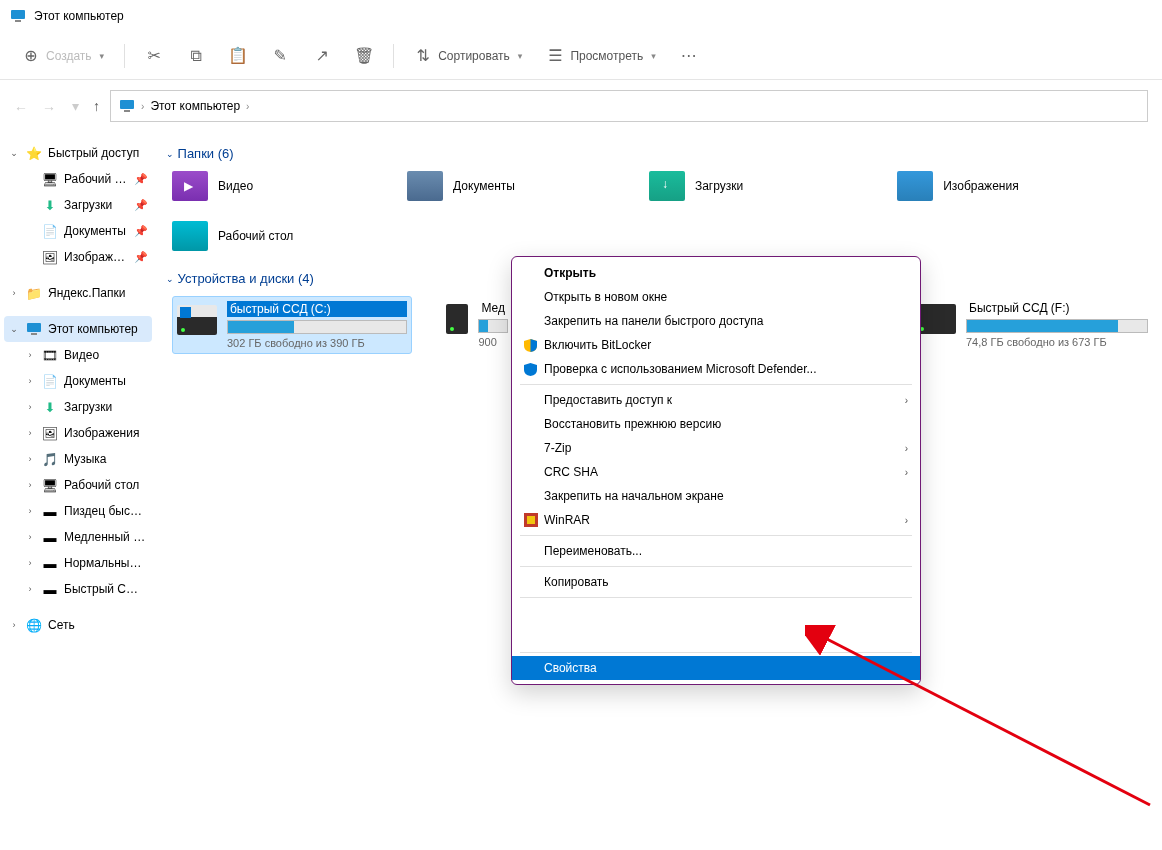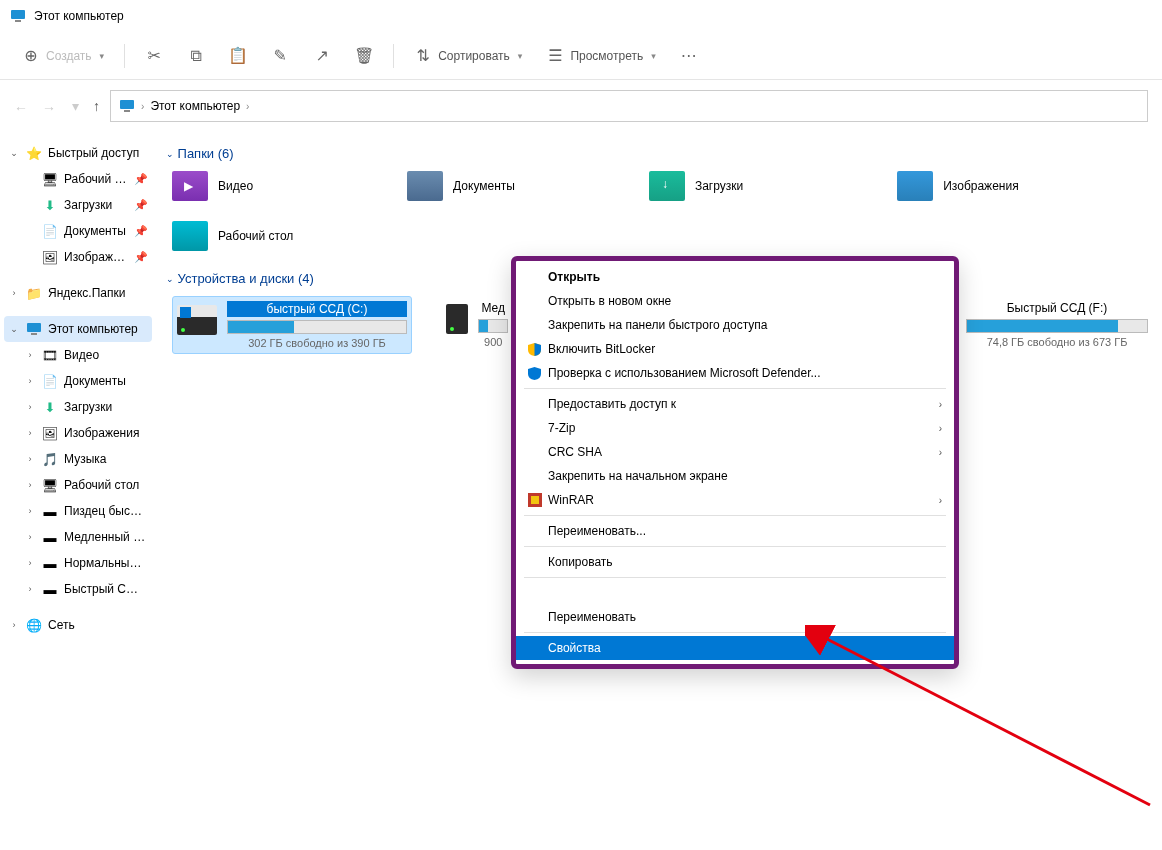--- a/index.html
+++ b/index.html
@@ -38,35 +38,35 @@
 
 .content { flex: 1; padding: 8px 10px; }
 .section-header { display: flex; align-items: center; gap: 4px; color: #003e92; font-size: 13px; margin: 6px 0 10px; cursor: pointer; }
 .section-caret { font-size: 9px; }
 
 .folders-grid { display: flex; gap: 54px; margin-left: 6px; margin-bottom: 20px; }
 .folder-item { display: flex; align-items: center; gap: 10px; }
 .folder-icon { width: 36px; height: 30px; border-radius: 2px; }
 .folder-label { font-size: 12px; color: #000; }
 
-.drives-row { display: flex; gap: 30px; margin-left: 6px; text-align: center; }
+.drives-row { display: flex; gap: 30px; margin-left: 6px; }
 .drive-item { display: flex; align-items: flex-start; gap: 10px; width: 240px; padding: 4px; border-radius: 3px; }
 .drive-item.selected { background: #cce8ff; border: 1px solid #99d1ff; }
 .drive-icon { width: 40px; height: 30px; background: #2a2a2a; border-radius: 2px; position: relative; margin-top: 4px; }
 .drive-icon.win { background: linear-gradient(#e8e8e8 40%, #2a2a2a 40%); }
 .drive-icon .led { position: absolute; bottom: 3px; left: 4px; width: 4px; height: 4px; background: #4f4; border-radius: 50%; }
 .drive-icon .winlogo { position: absolute; top: 2px; left: 3px; width: 11px; height: 11px; background: #0078d4; }
 .drive-info { flex: 1; }
 .drive-name { font-size: 12px; padding: 1px 3px; }
 .drive-name.sel { background: #0078d4; color: #fff; }
 .drive-bar { height: 14px; background: #e8e8e8; border: 1px solid #bbb; margin: 3px 0; position: relative; }
 .drive-fill { height: 100%; background: #26a0da; }
 .drive-sub { font-size: 11px; color: #666; }
 
-.context-menu { position: absolute; top: 256px; left: 511px; width: 448px; background: #fff; border: 5px solid #701a75; border-radius: 6px; box-shadow: 0 8px 24px rgba(0,0,0,0.18); padding: 4px 0; z-index: 100; }
+.context-menu { position: absolute; top: 256px; left: 511px; width: 410px; background: #fff; border: 1px solid #701a75; border-radius: 6px; box-shadow: 0 8px 24px rgba(0,0,0,0.18); padding: 4px 0; z-index: 100; }
 .ctx-item { display: flex; align-items: center; padding: 4px 12px 4px 12px; cursor: pointer; min-height: 23px; }
 .ctx-item.selected { background: #0078d4; color: #fff; }
 .ctx-icon { width: 20px; height: 16px; display: flex; align-items: center; }
 .ctx-label { flex: 1; font-size: 12px; }
 .ctx-arrow { font-size: 10px; color: #555; }
 .ctx-sep { height: 1px; background: #e0e0e0; margin: 3px 8px; }
 
 .shield { width: 13px; height: 13px; }
 
 .annot-arrow { position: absolute; z-index: 200; pointer-events: none; }
@@ -369,20 +369,24 @@
       <span class="ctx-label">Проверка с использованием Microsoft Defender...</span>
     </div>
   <div class="ctx-sep"></div>
   <div class="ctx-item">
       <span class="ctx-icon"></span>
       <span class="ctx-label">Предоставить доступ к</span>
       <span class="ctx-arrow">›</span>
     </div>
   <div class="ctx-item">
       <span class="ctx-icon"></span>
+      <span class="ctx-label">Восстановить прежнюю версию</span>
+    </div>
+  <div class="ctx-item">
+      <span class="ctx-icon"></span>
       <span class="ctx-label">7-Zip</span>
       <span class="ctx-arrow">›</span>
     </div>
   <div class="ctx-item">
       <span class="ctx-icon"></span>
       <span class="ctx-label">CRC SHA</span>
       <span class="ctx-arrow">›</span>
     </div>
   <div class="ctx-item">
       <span class="ctx-icon"></span>
@@ -407,21 +411,20 @@
   <div class="ctx-item">
       <span class="ctx-icon"></span>
       <span class="ctx-label">Копировать</span>
     </div>
   <div class="ctx-sep"></div>
   <div class="ctx-item">
       <span class="ctx-icon"></span>
     </div>
   <div class="ctx-item">
       <span class="ctx-icon"></span>
-      <span class="ctx-label">Переименовать</span>
     </div>
   <div class="ctx-sep"></div>
   <div class="ctx-item selected">
       <span class="ctx-icon"></span>
       <span class="ctx-label">Свойства</span>
     </div>
 </div>
 
 <svg class="annot-arrow" style="left:805px;top:625px" width="360" height="190">
   <defs>

